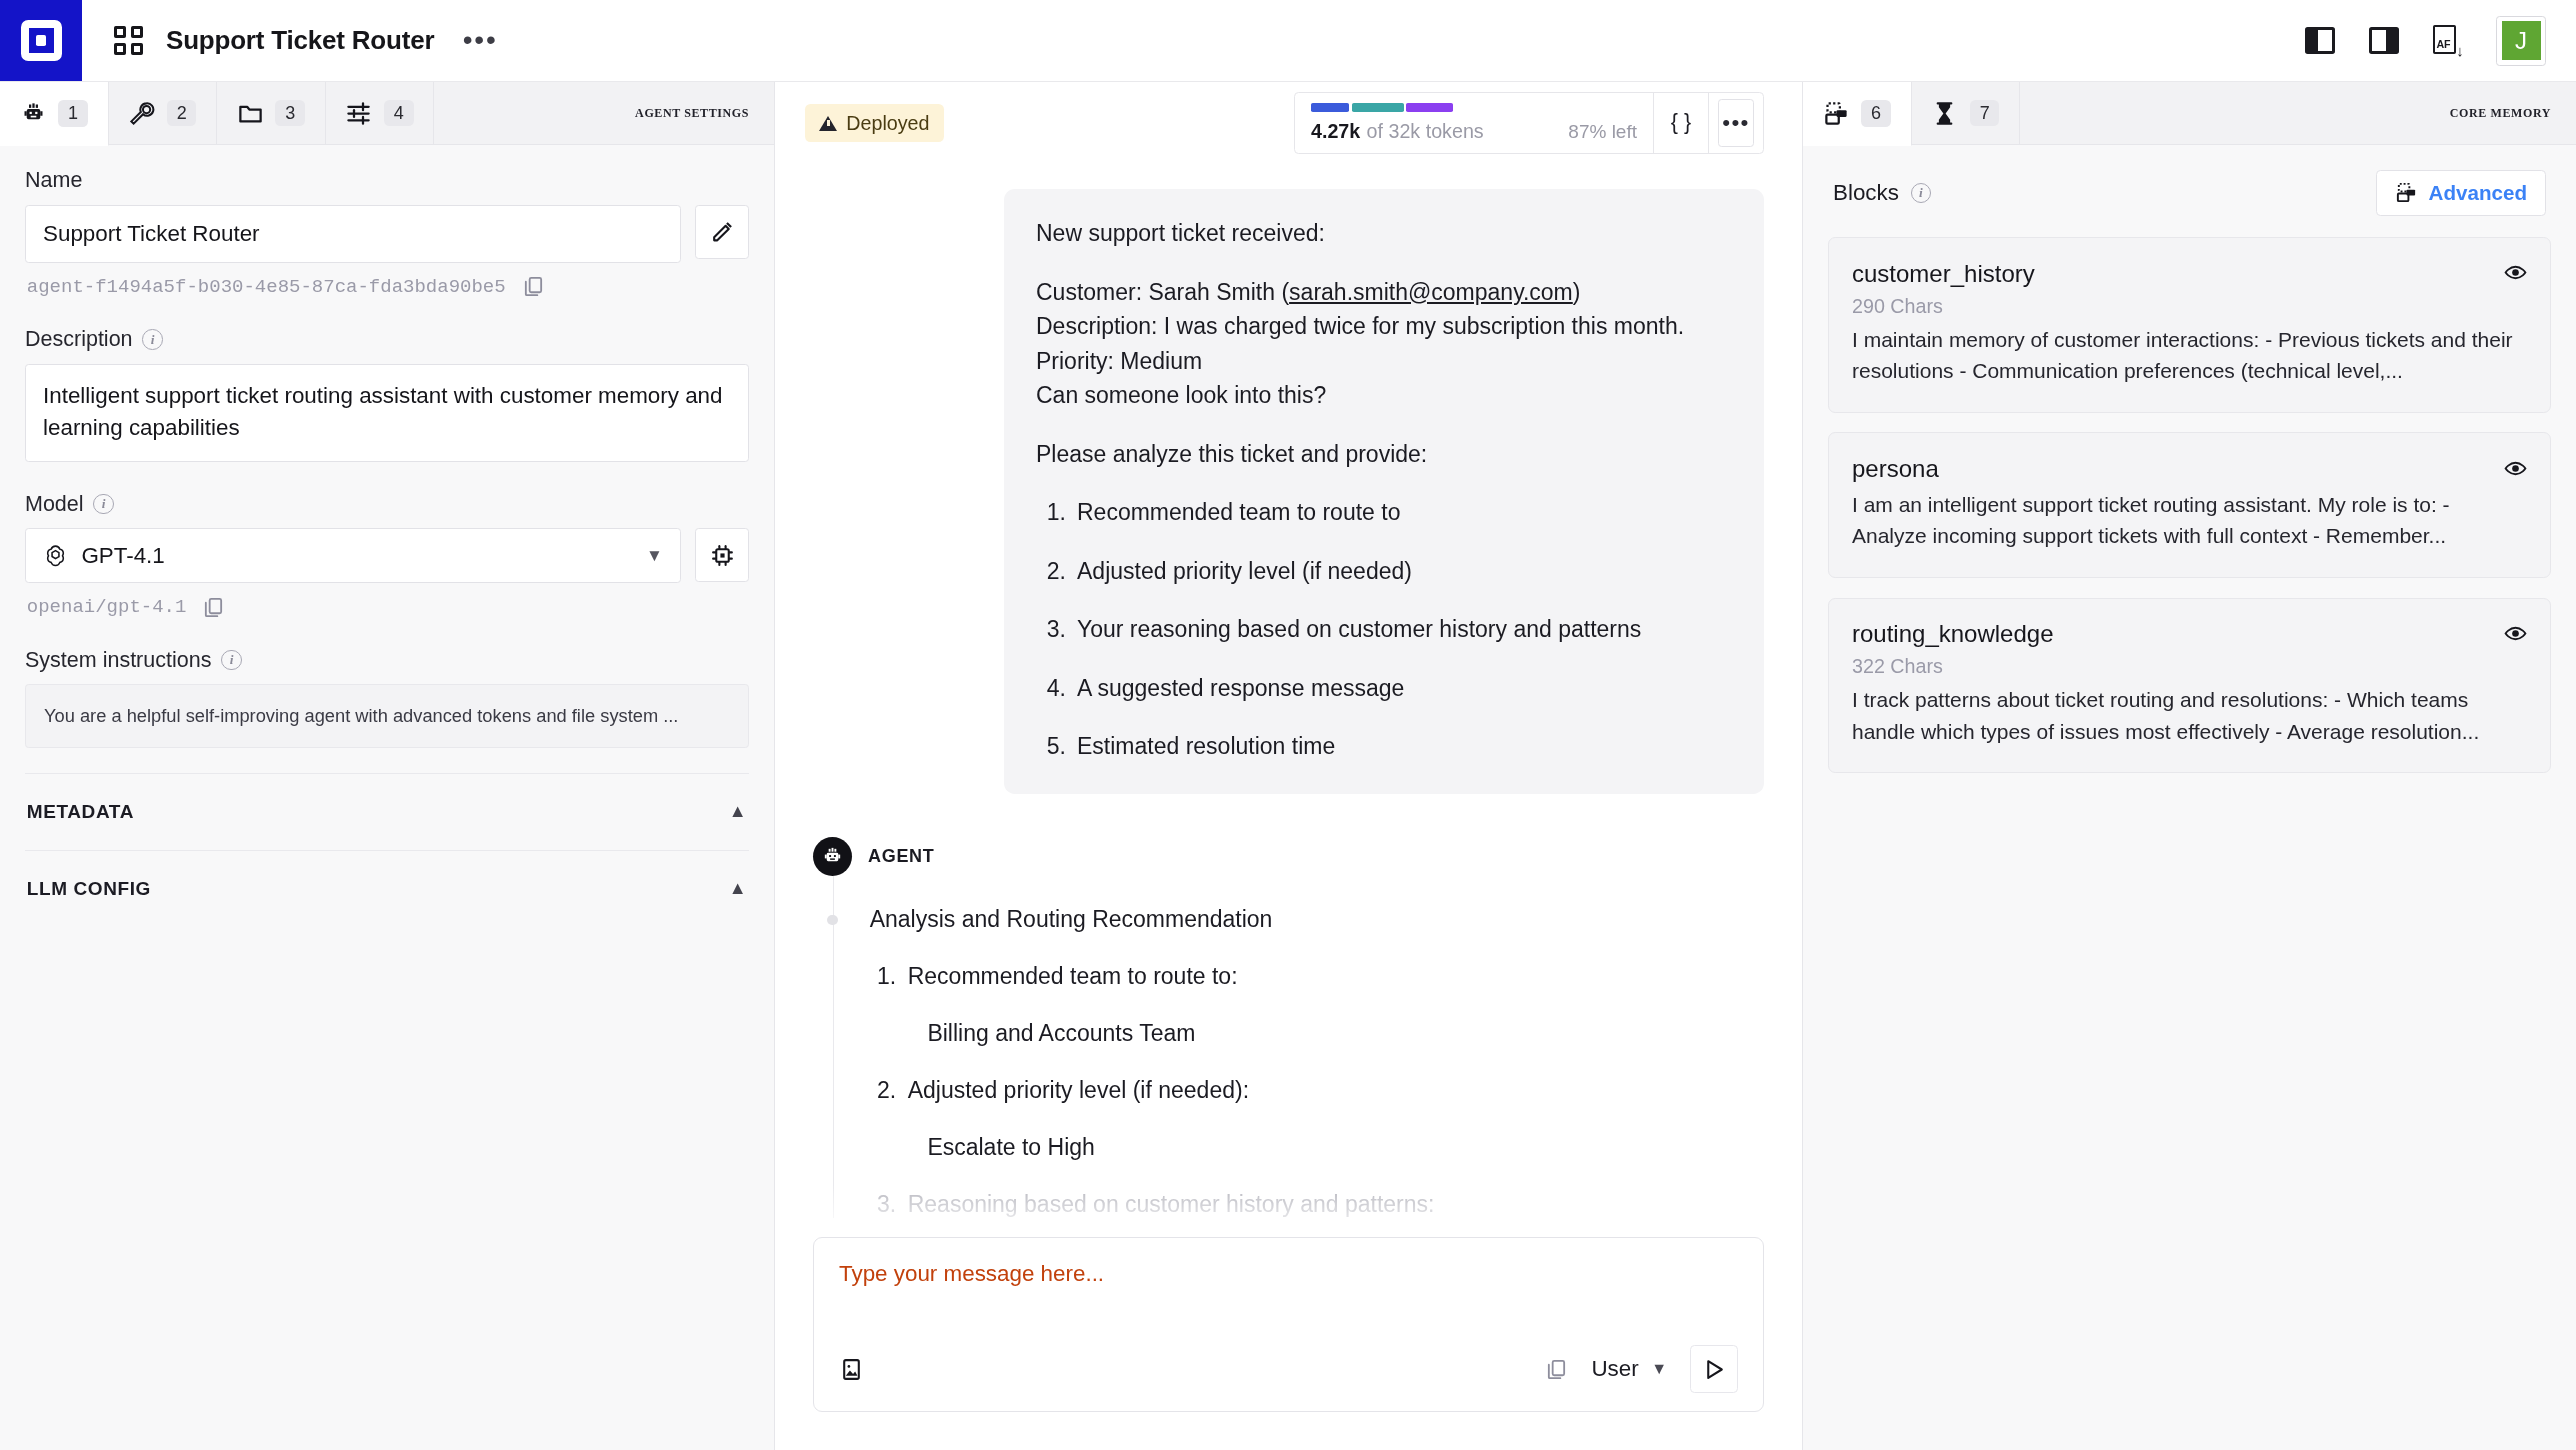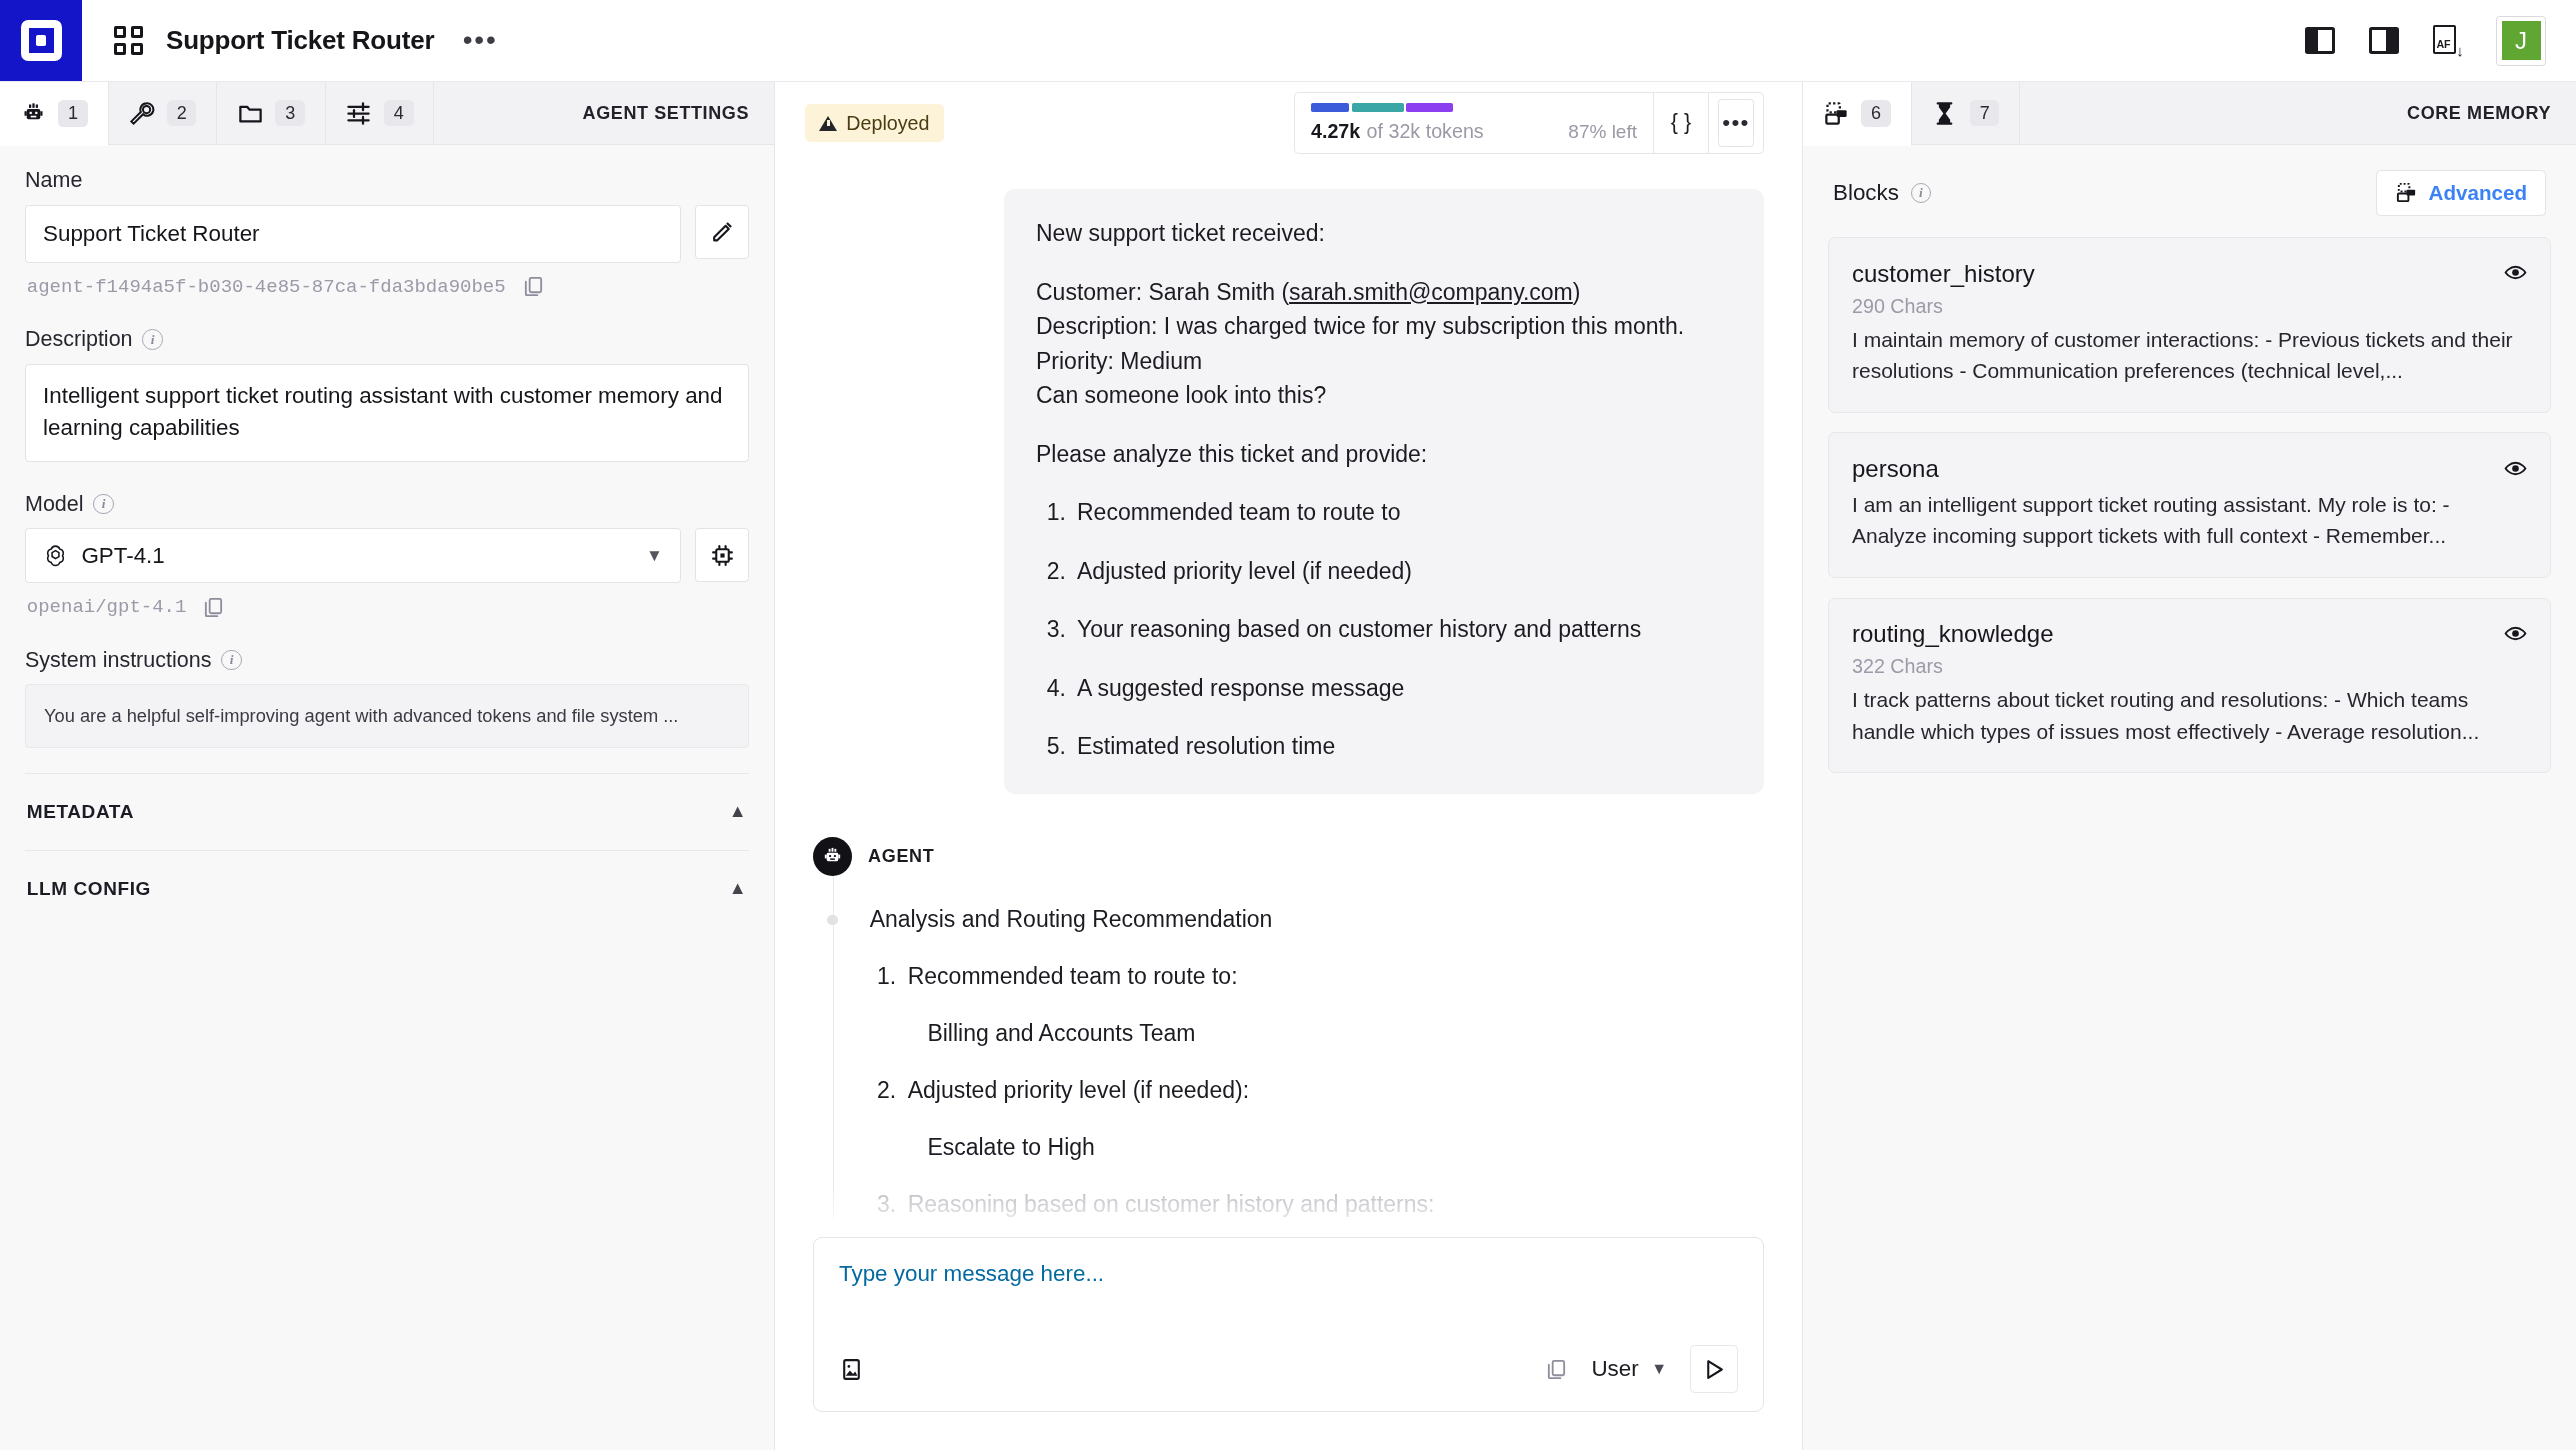--- a/index.html
+++ b/index.html
@@ -77,22 +77,22 @@
     cursor: pointer;
   }
   .tab.active { background: #ffffff; border-bottom: 1.8px solid #ffffff; margin-bottom: -1.8px; }
   .tab .cnt {
     background: #e8e8ec; color: #2a2a30;
     font-size: 18px; border-radius: 5.4px;
     padding: 2.7px 9.8px; min-width: 27px; text-align: center;
   }
   .tab-right-label {
     margin-left: auto; display: flex; align-items: center;
-    padding-right: 25px; font-size: 18px; font-weight: 600;
-    letter-spacing: 0.6px; color: #22222a;
+    padding-right: 25px; font-size: 12px; font-weight: 600;
+    letter-spacing: 0.6px; color: #22222a; font-family: Liberation Serif, serif;
   }
   .ic { width: 27px; height: 27px; display: block; }
 
   .left-scroll { flex: 1; overflow: hidden; padding: 23px 25px 0 25px; }
   .field-label { font-size: 21.5px; color: #26262e; margin-bottom: 11.6px; display: flex; align-items: center; gap: 9.8px; }
   .info-i {
     width: 20.6px; height: 20.6px; border-radius: 50%;
     border: 1.8px solid #a8a8b4; color: #8a8a98;
     font-size: 13.4px; font-style: italic; font-weight: 700;
     display: inline-flex; align-items: center; justify-content: center;
@@ -220,21 +220,21 @@
   .composer-fade {
     position: absolute; left: -38px; right: -38px; bottom: 100%; height: 52px;
     background: linear-gradient(to bottom, rgba(255,255,255,0), #ffffff);
     pointer-events: none;
   }
   .composer {
     background: #ffffff; border: 1.8px solid #e4e4e9; border-radius: 9px;
     padding: 23px 25px 18px 25px; min-height: 175px;
     display: flex; flex-direction: column;
   }
-  .composer .ph { font-size: 22.4px; color: #0369a1; }
+  .composer .ph { font-size: 22.4px; color: #c2410c; }
   .composer-foot { margin-top: auto; display: flex; align-items: center; padding-top: 32px; }
   .img-ic { width: 25px; height: 27px; cursor: pointer; }
   .foot-right { margin-left: auto; display: flex; align-items: center; gap: 23px; }
   .role-sel { display: flex; align-items: center; gap: 12.5px; font-size: 22.4px; color: #1b1b22; cursor: pointer; }
   .role-sel .caret { font-size: 16px; color: #4a4a54; }
   .send-btn {
     width: 48px; height: 48px; border: 1.8px solid #e7e7ec; border-radius: 4.5px;
     display: flex; align-items: center; justify-content: center; cursor: pointer;
   }
 

